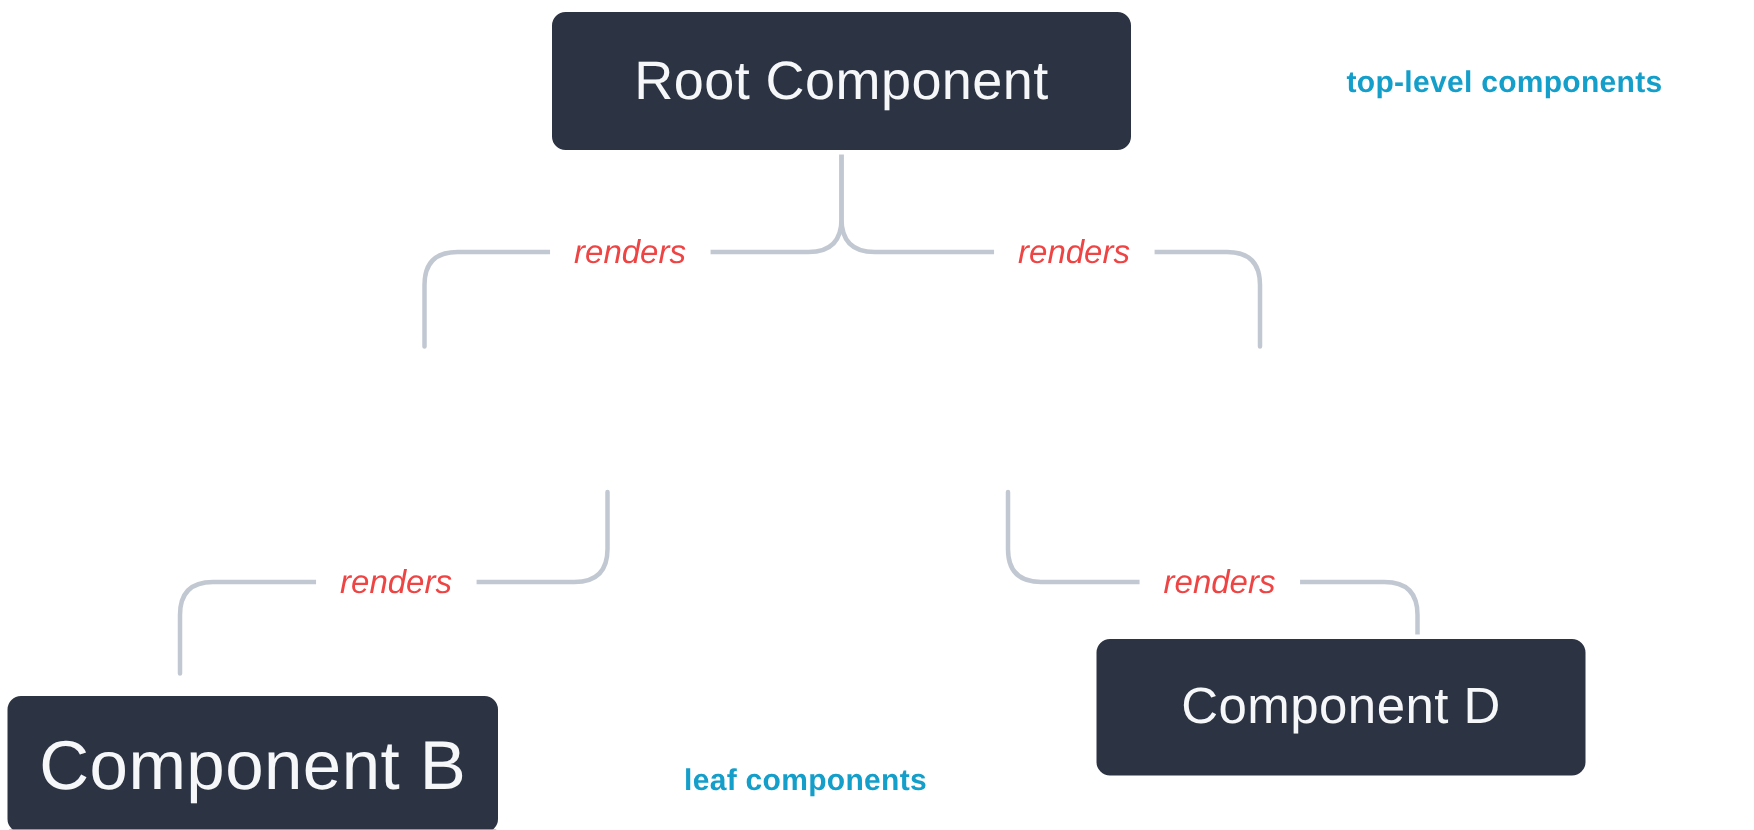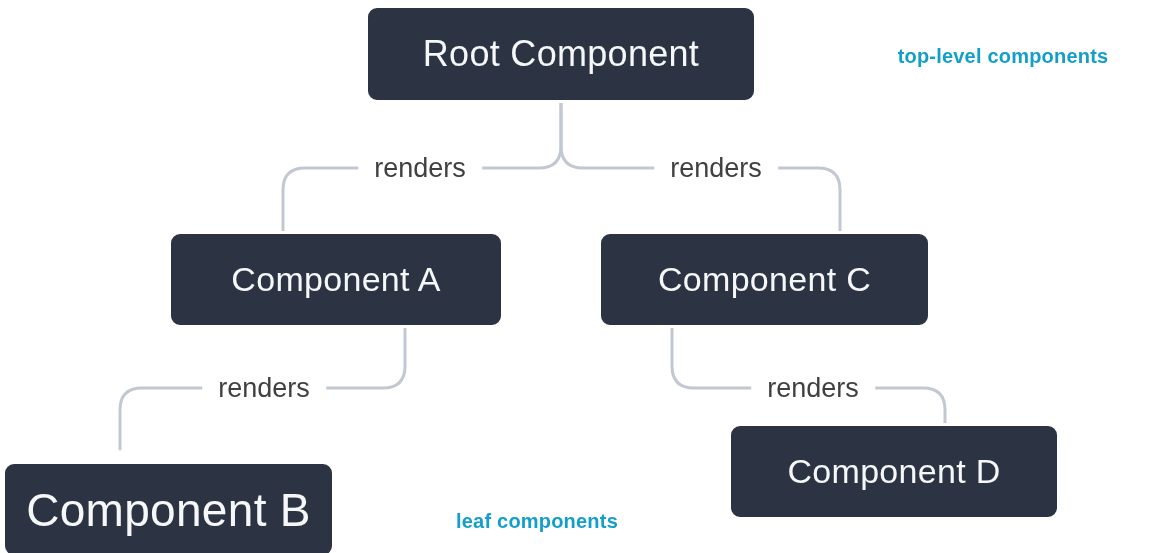--- a/index.html
+++ b/index.html
@@ -38,25 +38,26 @@
     font-size: 36px;
     font-weight: 500;
     letter-spacing: 0.3px;
     z-index: 2;
   }
   .edge-label {
     position: absolute;
     transform: translate(-50%, -50%);
     background: #FFFFFF;
     padding: 2px 16px;
-    color: #404040;
-    font-size: 27px;
+    color: #ef4444;
+    font-size: 22px;
     font-weight: 500;
     z-index: 1;
     white-space: nowrap;
+    font-style: italic;
   }
   .annotation {
     position: absolute;
     transform: translate(-50%, -50%);
     color: #149ECA;
     font-size: 20px;
     font-weight: 700;
     letter-spacing: 0.2px;
     z-index: 2;
     white-space: nowrap;
@@ -69,23 +70,21 @@
 
   <svg class="edges" viewBox="0 0 1169 553" xmlns="http://www.w3.org/2000/svg">
     <path d="M 561 103 L 561 146 Q 561 168 539 168 L 305 168 Q 283 168 283 190 L 283 231"></path>
     <path d="M 561 103 L 561 146 Q 561 168 583 168 L 818 168 Q 840 168 840 190 L 840 231"></path>
     <path d="M 405 328 L 405 366 Q 405 388 383 388 L 142 388 Q 120 388 120 410 L 120 449"></path>
     <path d="M 672 328 L 672 366 Q 672 388 694 388 L 923 388 Q 945 388 945 410 L 945 449"></path>
   </svg>
 
   <div class="node" style="left:365px; top:5px; width:392px; height:98px;">Root Component</div>
 
-  <div class="node" style="left:168px; top:231px; width:336px; height:97px; font-size:34px;">Component A</div>
 
-  <div class="node" style="left:598px; top:231px; width:333px; height:97px; font-size:34px;">Component C</div>
 
   <div class="node" style="left:2px; top:461px; width:333px; height:97px; font-size:46px;">Component B</div>
 
   <div class="node" style="left:728px; top:423px; width:332px; height:97px; font-size:34px;">Component D</div>
 
   <div class="edge-label" style="left:420px; top:168px;">renders</div>
 
   <div class="edge-label" style="left:716px; top:168px;">renders</div>
 
   <div class="edge-label" style="left:264px; top:388px;">renders</div>

